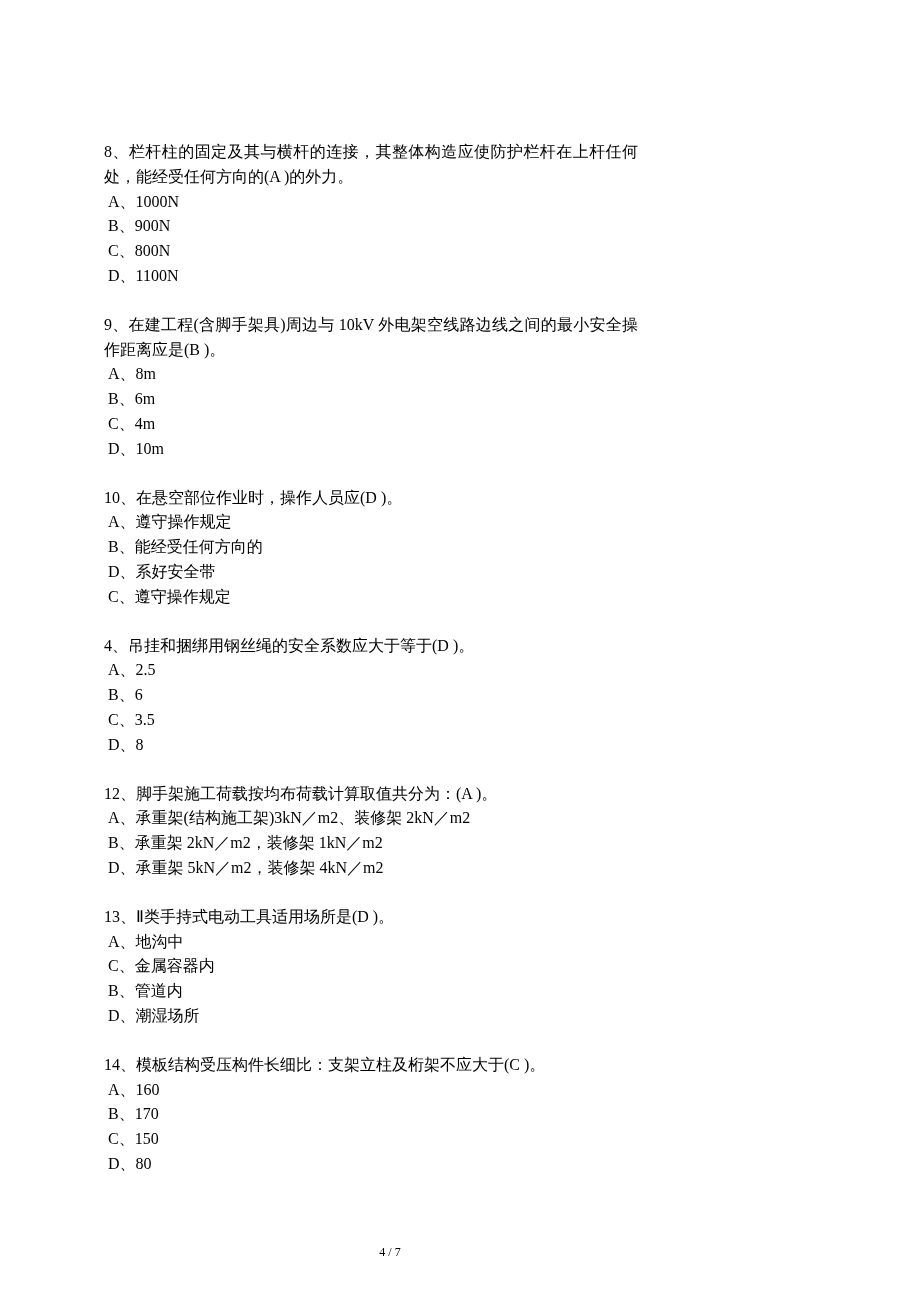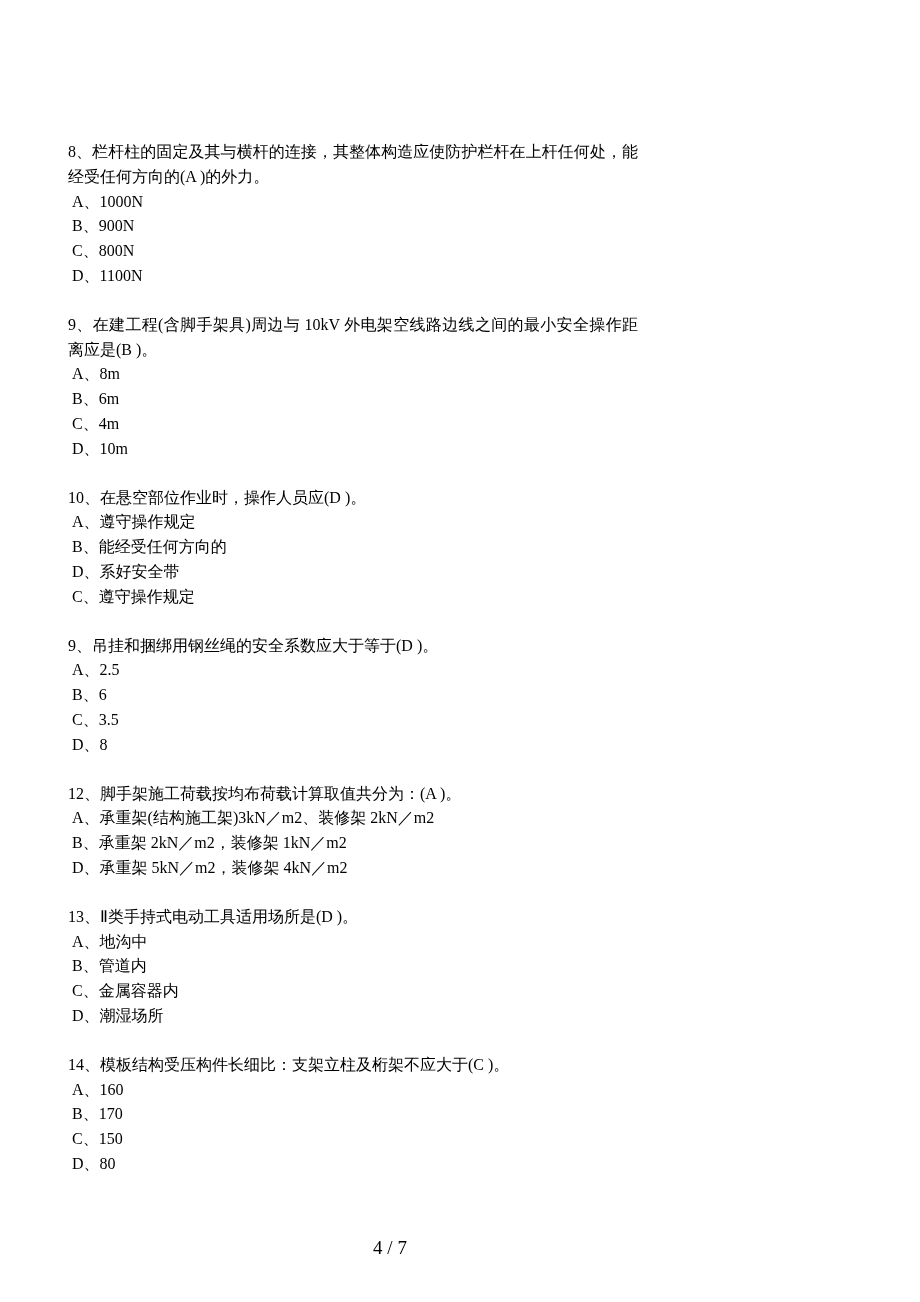--- a/index.html
+++ b/index.html
@@ -7,42 +7,42 @@
     padding: 0;
     background: #ffffff;
     font-family: "SimSun", "宋体", serif;
     font-size: 16px;
     color: #000;
     line-height: 1.55;
   }
   .page {
     width: 780px;
     min-height: 1302px;
-    padding: 140px 142px 40px 68px;
+    padding: 140px 142px 40px 104px;
     box-sizing: border-box;
     position: relative;
   }
   .question {
     margin-bottom: 24px;
   }
   .stem {
     text-align: justify;
   }
   .opts {
     padding-left: 4px;
   }
   .opt {
   }
   .footer {
     position: absolute;
     bottom: 40px;
     left: 0;
     width: 100%;
     text-align: center;
-    font-size: 19px;
+    font-size: 12px;
   }
 </style>
 </head>
 <body>
 
 <div class="page">
 
   <div class="question">
     <div class="stem">8、栏杆柱的固定及其与横杆的连接，其整体构造应使防护栏杆在上杆任何处，能经受任何方向的(A )的外力。</div>
     <div class="opts">
@@ -67,21 +67,21 @@
     <div class="stem">10、在悬空部位作业时，操作人员应(D )。</div>
     <div class="opts">
       <div class="opt">A、遵守操作规定</div>
       <div class="opt">B、能经受任何方向的</div>
       <div class="opt">D、系好安全带</div>
       <div class="opt">C、遵守操作规定</div>
     </div>
   </div>
 
   <div class="question">
-    <div class="stem">9、吊挂和捆绑用钢丝绳的安全系数应大于等于(D )。</div>
+    <div class="stem">4、吊挂和捆绑用钢丝绳的安全系数应大于等于(D )。</div>
     <div class="opts">
       <div class="opt">A、2.5</div>
       <div class="opt">B、6</div>
       <div class="opt">C、3.5</div>
       <div class="opt">D、8</div>
     </div>
   </div>
 
   <div class="question">
     <div class="stem">12、脚手架施工荷载按均布荷载计算取值共分为：(A )。</div>
@@ -89,22 +89,22 @@
       <div class="opt">A、承重架(结构施工架)3kN／m2、装修架 2kN／m2</div>
       <div class="opt">B、承重架 2kN／m2，装修架 1kN／m2</div>
       <div class="opt">D、承重架 5kN／m2，装修架 4kN／m2</div>
     </div>
   </div>
 
   <div class="question">
     <div class="stem">13、Ⅱ类手持式电动工具适用场所是(D )。</div>
     <div class="opts">
       <div class="opt">A、地沟中</div>
+      <div class="opt">C、金属容器内</div>
       <div class="opt">B、管道内</div>
-      <div class="opt">C、金属容器内</div>
       <div class="opt">D、潮湿场所</div>
     </div>
   </div>
 
   <div class="question">
     <div class="stem">14、模板结构受压构件长细比：支架立柱及桁架不应大于(C )。</div>
     <div class="opts">
       <div class="opt">A、160</div>
       <div class="opt">B、170</div>
       <div class="opt">C、150</div>

